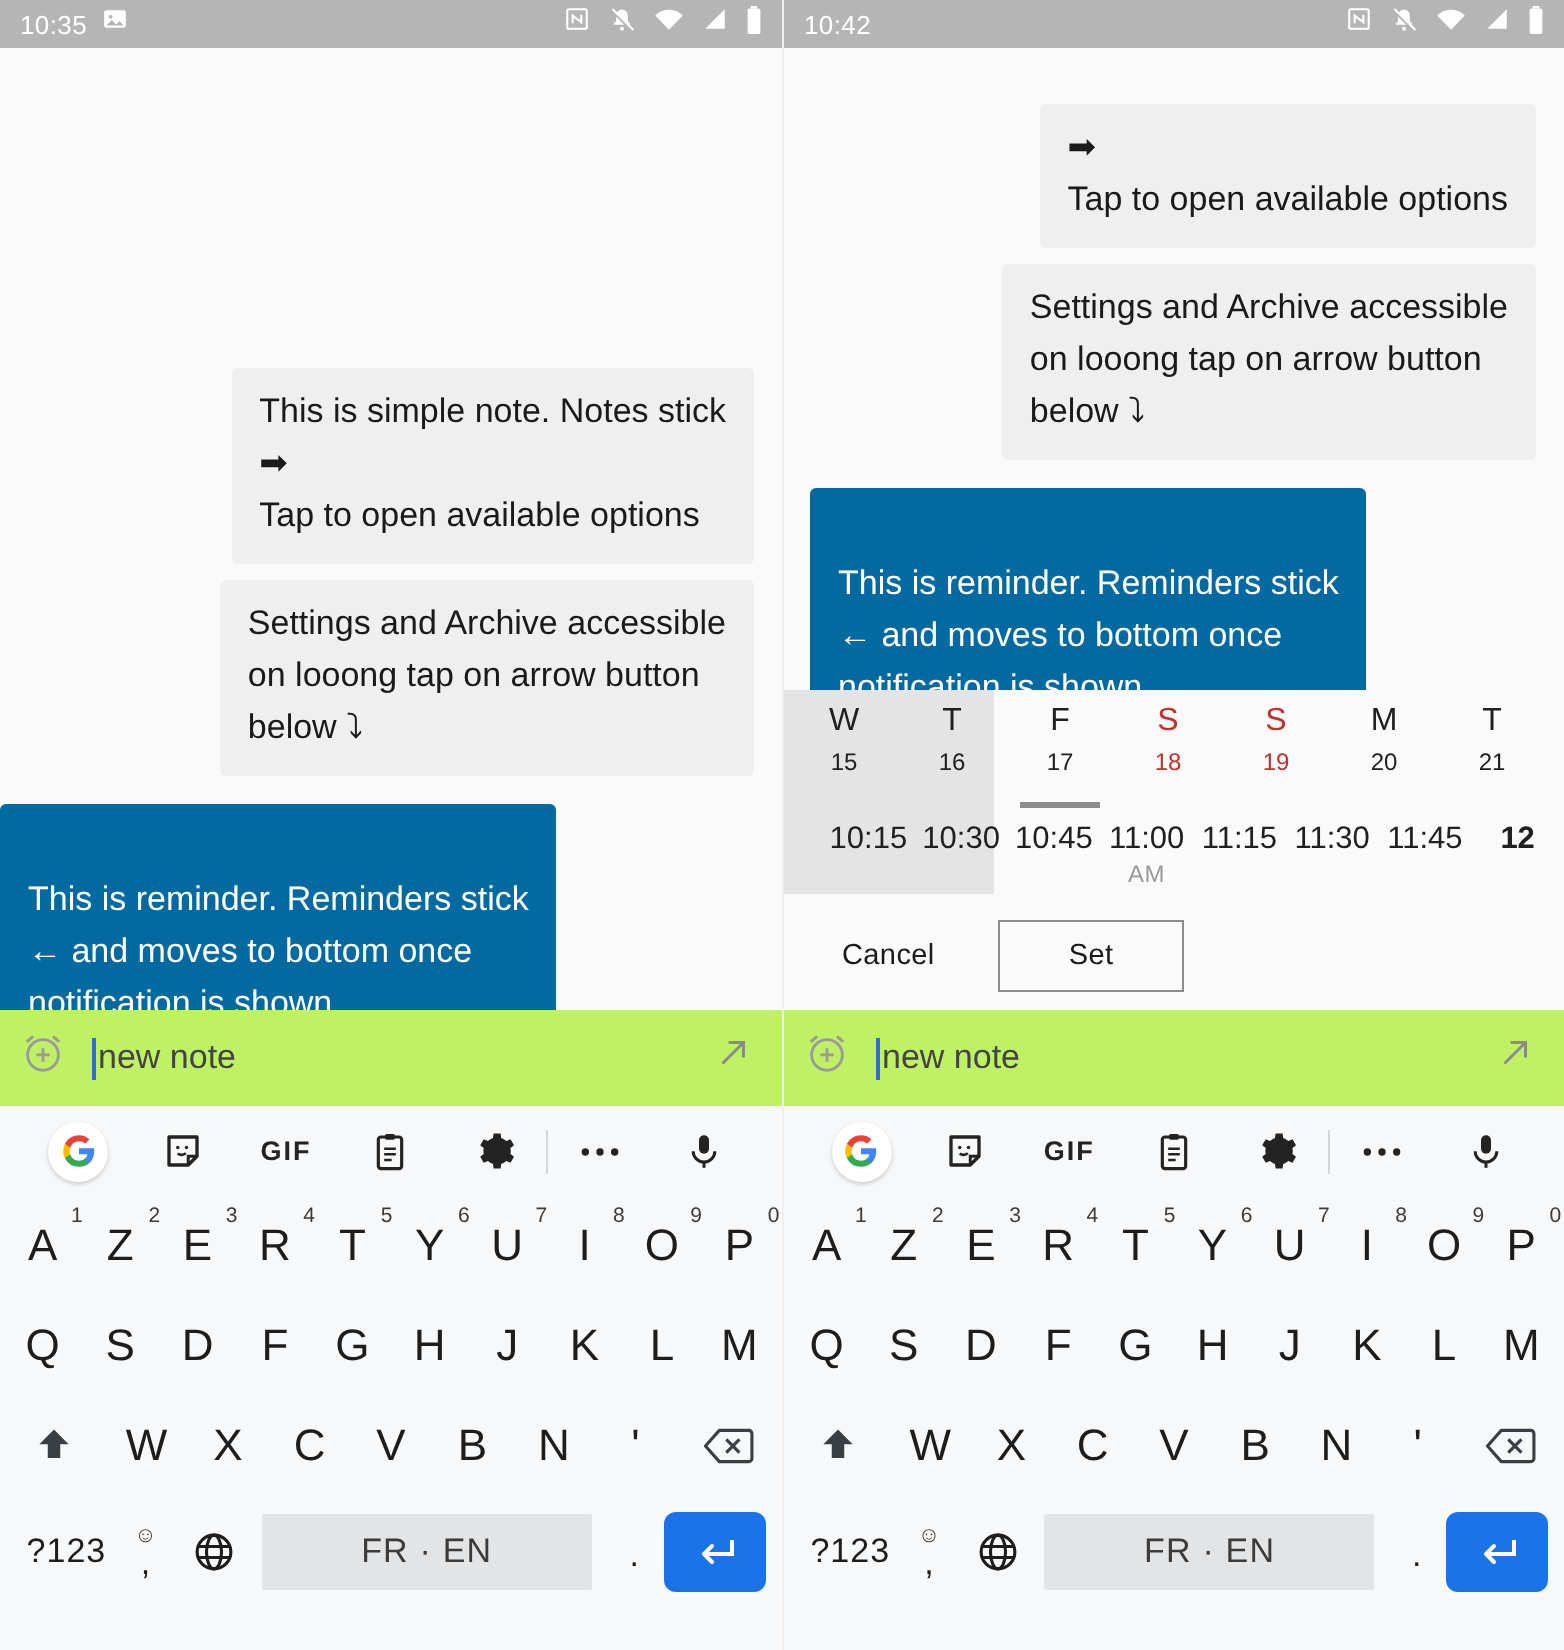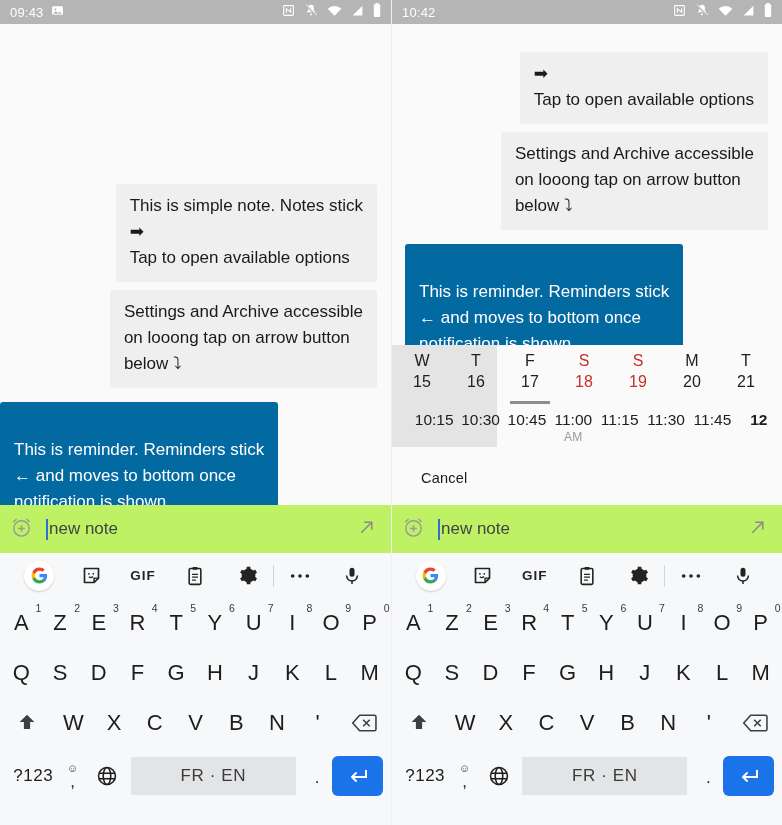--- a/index.html
+++ b/index.html
@@ -105,21 +105,21 @@
   .day {
     width: 54px;
     text-align: center;
     font-size: 16px;
     color: #202020;
     line-height: 21px;
     padding-top: 5px;
     position: relative;
   }
   .day .dow { display: block; font-size: 16px; }
-  .day .dnum { display: block; font-size: 16px; }
+  .day .dnum { display: block; font-size: 12px; }
   .day.weekend { color: #c4302b; }
   .day.selected::after {
     content: "";
     position: absolute;
     left: 7px; right: 7px; bottom: -6px;
     height: 3px;
     background: #8d8d8d;
   }
   .times {
     position: relative;
@@ -284,21 +284,21 @@
   .emoji-stack .cm { font-size: 17px; color: #1d1d1d; margin-top: -1px; }
 </style>
 </head>
 <body>
 
 <div class="screen">
 
   <div class="panel left">
 
     <div class="statusbar">
-      <span class="clock">09:43</span>
+      <span class="clock">10:35</span>
       <span class="sicon">
         <svg width="13" height="13" viewBox="0 0 24 24">
             <rect x="2" y="4" width="20" height="16" rx="2" fill="#fff"></rect>
             <circle cx="8" cy="10" r="1.8" fill="#b5b5b5"></circle>
             <path d="M4 18l5-5 4 4 3-3 4 4z" fill="#b5b5b5"></path>
           </svg>
       </span>
       <span class="status-right">
         <span class="sicon">
           <svg width="13" height="13" viewBox="0 0 24 24">
@@ -652,20 +652,21 @@
           <span class="time">
             <span>11:45</span>
           </span>
           <span class="time bold">
             <span>12</span>
           </span>
         </div>
       </div>
       <div class="picker-actions">
         <button class="btn-flat">Cancel</button>
+        <button class="btn-outline">Set</button>
       </div>
     </div>
 
     <div class="composer">
       <span class="alarm">
         <svg width="23" height="23" viewBox="0 0 24 24">
             <circle cx="12" cy="13" r="8" fill="none" stroke="#9a9a9a" stroke-width="1.5"></circle>
             <path d="M12 9.5v7M8.5 13h7" stroke="#9a9a9a" stroke-width="1.5"></path>
             <path d="M3.5 6.2L6.8 3.3M20.5 6.2L17.2 3.3" stroke="#9a9a9a" stroke-width="1.5"></path>
           </svg>

